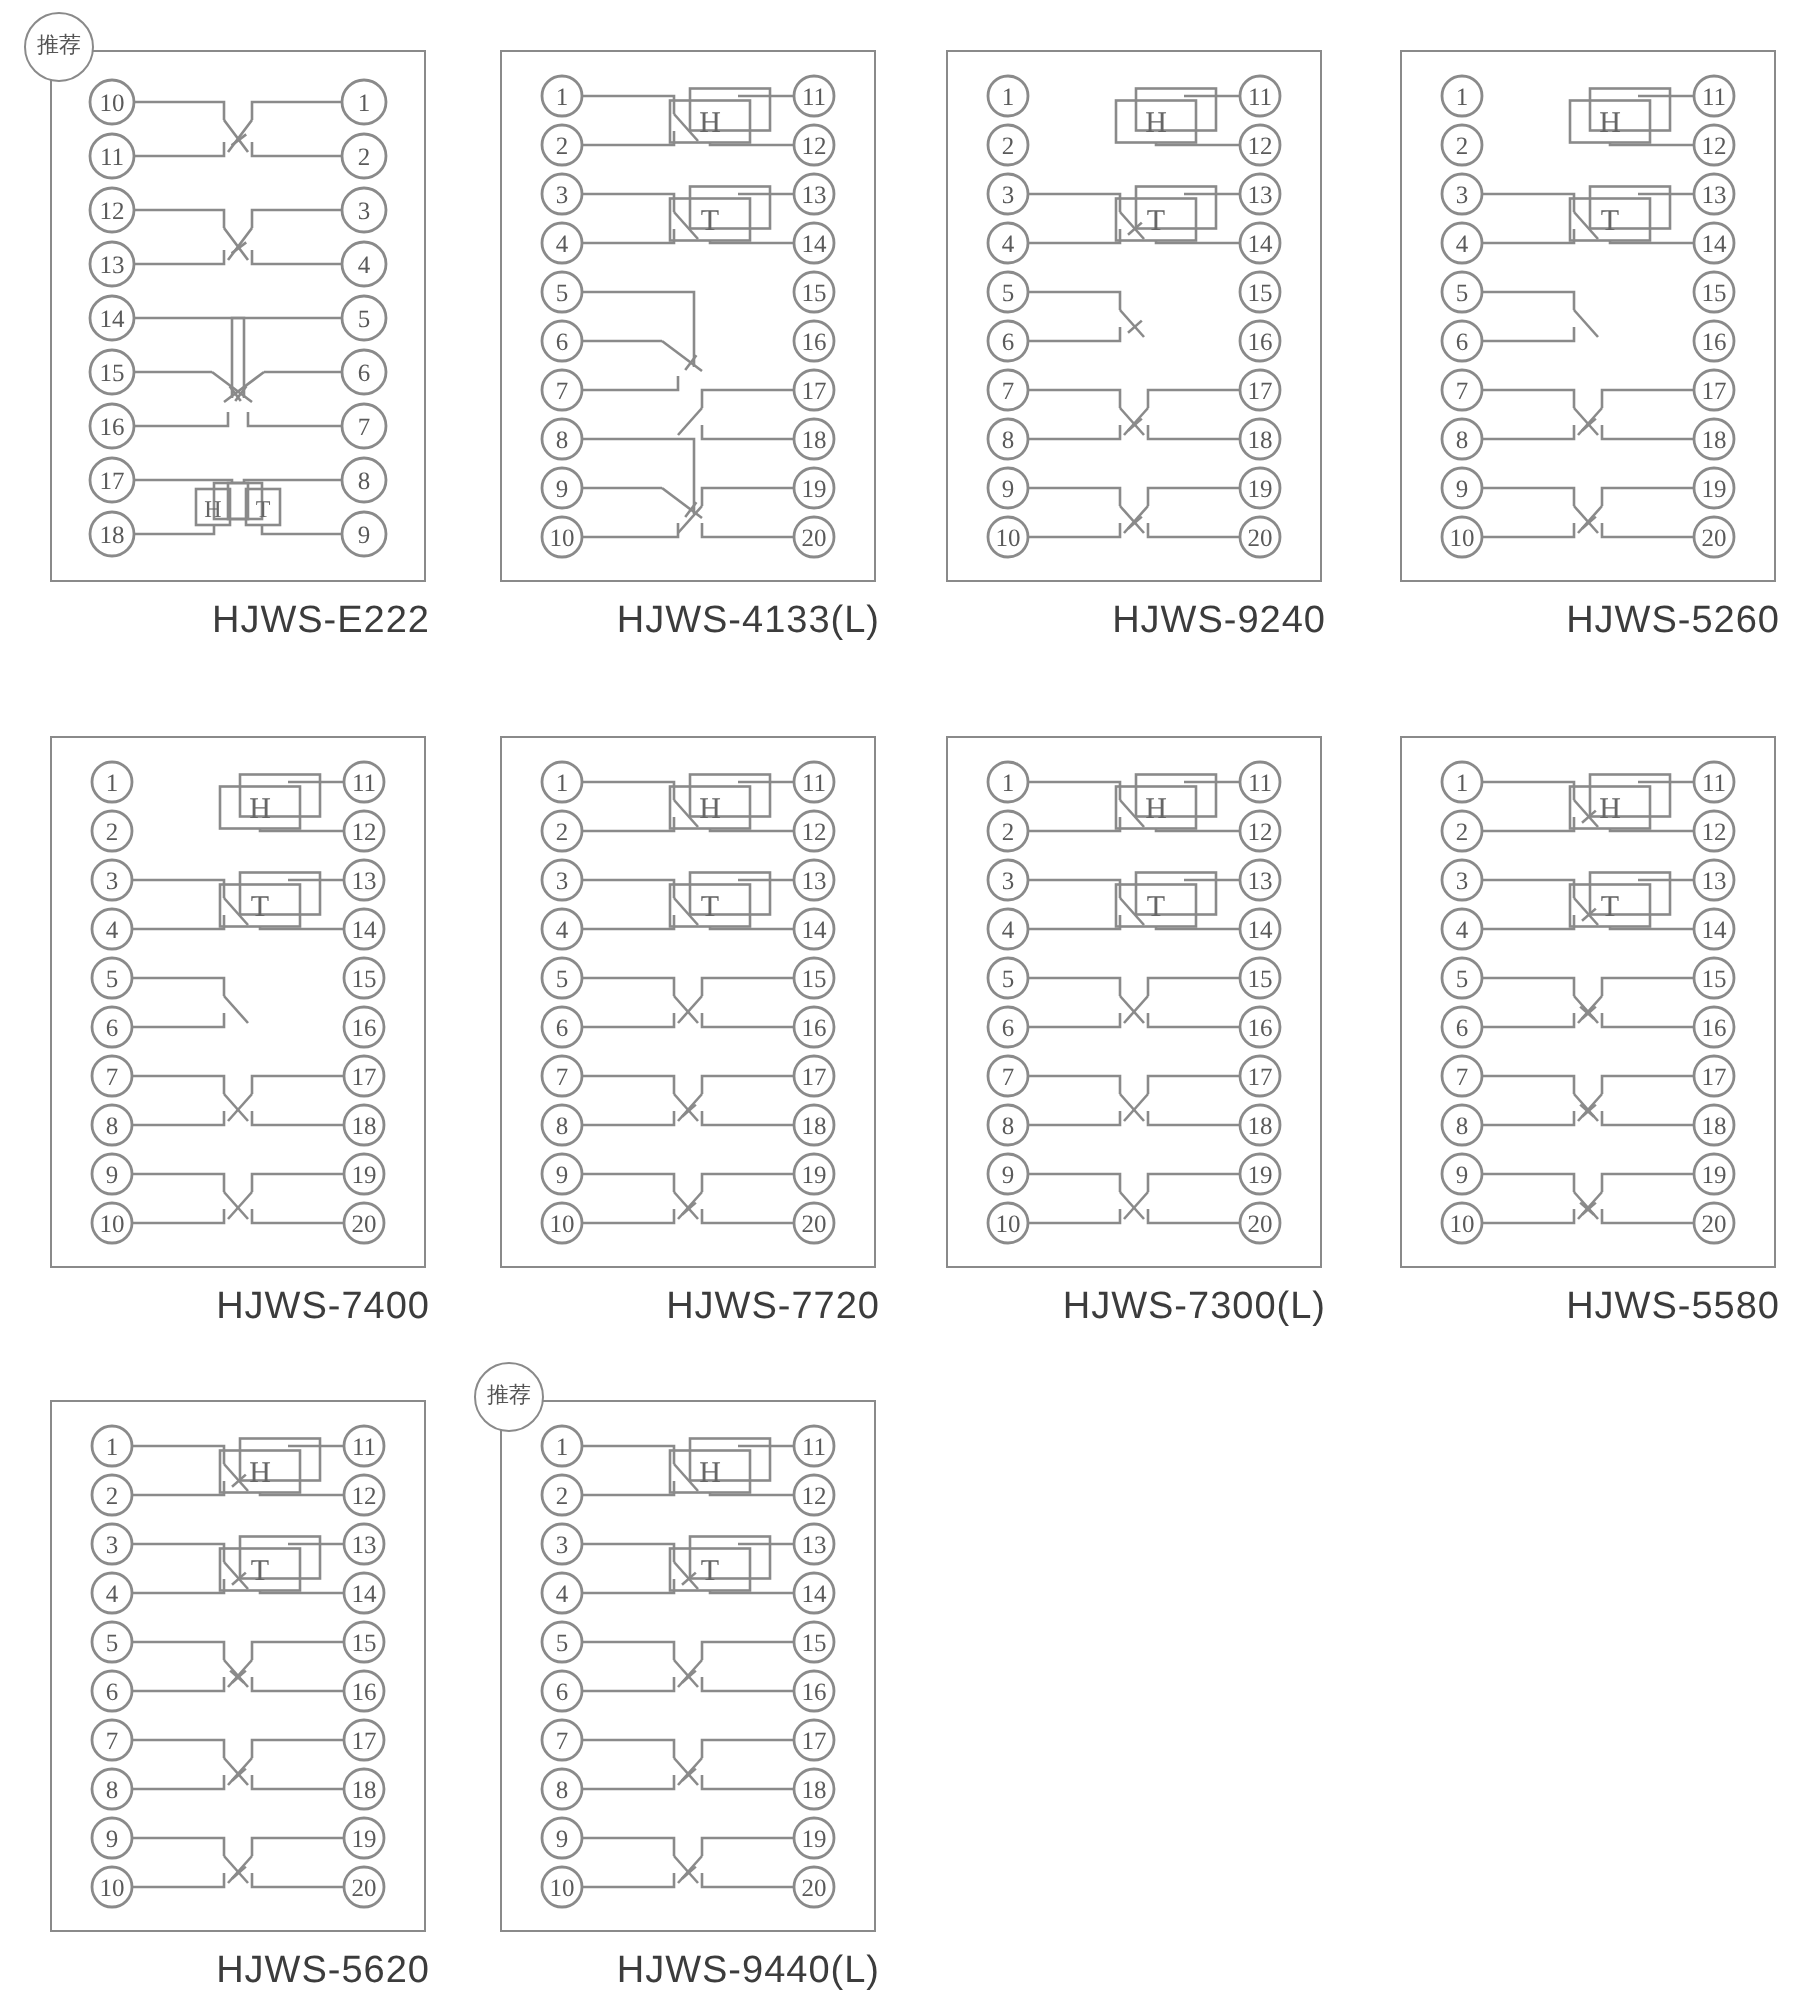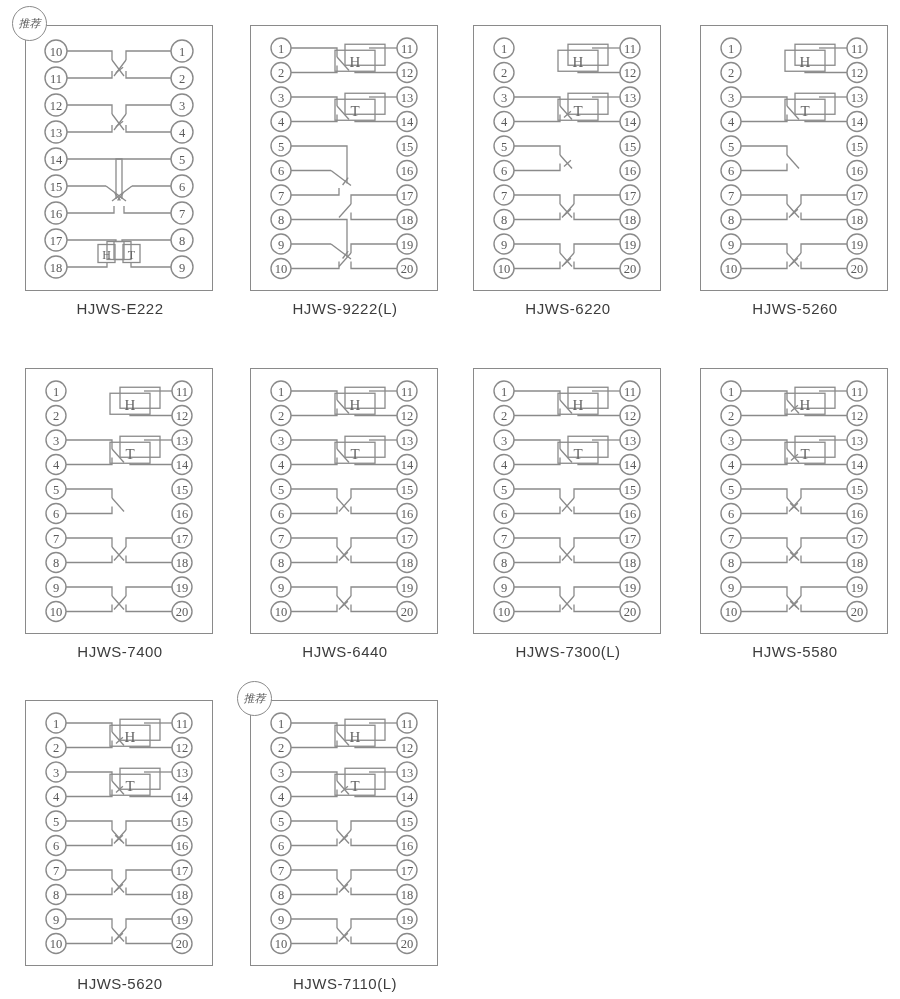--- a/index.html
+++ b/index.html
@@ -1,23 +1,23 @@
 <!DOCTYPE html>
 <html><head>
 <meta charset="utf-8">
 <style>
   html,body{margin:0;padding:0;}
   body{background:#ffffff;font-family:"Liberation Sans",sans-serif;}
   .page{position:relative;width:900px;height:999px;background:#ffffff;overflow:hidden;}
   .cell{position:absolute;width:190px;}
   .dbox{position:relative;width:186px;height:264px;border:1.5px solid #8a8a8a;background:#ffffff;}
-  .dtitle{width:190px;text-align:center;margin-top:9px;font-size:15px;letter-spacing:0.5px;color:#3c3c3c;font-family:"Liberation Sans",sans-serif;}
+  .dtitle{width:190px;text-align:right;margin-top:9px;font-size:19px;letter-spacing:0.5px;color:#3c3c3c;font-family:"Liberation Sans",sans-serif;}
   .badge{position:absolute;left:-14px;top:-20px;width:33px;height:33px;border:1.4px solid #8a8a8a;border-radius:50%;
          background:#ffffff;color:#555555;font-size:11px;line-height:33px;text-align:center;z-index:3;
-         font-family:"Liberation Sans",sans-serif;font-style:italic;}
+         font-family:"Liberation Sans",sans-serif;}
   svg{display:block;}
 </style>
 </head>
 <body>
 
 <div class="page" id="grid">
     <div class="cell" style="left: 25px; top: 25px;">
       <div class="dbox">
         <div class="badge">推荐</div>
         <svg viewBox="0 0 186 264" width="186" height="264">
@@ -277,21 +277,21 @@
               <circle cx="156" cy="218" r="10" fill="#ffffff" stroke="#8a8a8a" stroke-width="1.4"></circle>
               <text x="156" y="218.5" text-anchor="middle" dominant-baseline="central" font-family="&quot;Liberation Serif&quot;,serif" font-size="12.5" fill="#5a5a5a">19</text>
             </g>
             <g>
               <circle cx="156" cy="242.5" r="10" fill="#ffffff" stroke="#8a8a8a" stroke-width="1.4"></circle>
               <text x="156" y="243" text-anchor="middle" dominant-baseline="central" font-family="&quot;Liberation Serif&quot;,serif" font-size="12.5" fill="#5a5a5a">20</text>
             </g>
           </g>
         </svg>
       </div>
-      <div class="dtitle">HJWS-9222(L)</div>
+      <div class="dtitle">HJWS-4133(L)</div>
     </div>
     <div class="cell" style="left: 473px; top: 25px;">
       <div class="dbox">
         <svg viewBox="0 0 186 264" width="186" height="264">
           <g stroke="#8a8a8a" fill="none" stroke-width="1.3">
             <path d="M40 71H86V80"></path>
             <path d="M40 95.5H86V88.5"></path>
             <path d="M86 80L98 93.5"></path>
             <path d="M90.0 91.4L96.9 85.3"></path>
           </g>
@@ -414,21 +414,21 @@
               <circle cx="156" cy="218" r="10" fill="#ffffff" stroke="#8a8a8a" stroke-width="1.4"></circle>
               <text x="156" y="218.5" text-anchor="middle" dominant-baseline="central" font-family="&quot;Liberation Serif&quot;,serif" font-size="12.5" fill="#5a5a5a">19</text>
             </g>
             <g>
               <circle cx="156" cy="242.5" r="10" fill="#ffffff" stroke="#8a8a8a" stroke-width="1.4"></circle>
               <text x="156" y="243" text-anchor="middle" dominant-baseline="central" font-family="&quot;Liberation Serif&quot;,serif" font-size="12.5" fill="#5a5a5a">20</text>
             </g>
           </g>
         </svg>
       </div>
-      <div class="dtitle">HJWS-6220</div>
+      <div class="dtitle">HJWS-9240</div>
     </div>
     <div class="cell" style="left: 700px; top: 25px;">
       <div class="dbox">
         <svg viewBox="0 0 186 264" width="186" height="264">
           <g stroke="#8a8a8a" fill="none" stroke-width="1.3">
             <path d="M40 71H86V80"></path>
             <path d="M40 95.5H86V88.5"></path>
             <path d="M86 80L98 93.5"></path>
           </g>
           <g stroke="#8a8a8a" fill="none" stroke-width="1.3">
@@ -827,21 +827,21 @@
               <circle cx="156" cy="218" r="10" fill="#ffffff" stroke="#8a8a8a" stroke-width="1.4"></circle>
               <text x="156" y="218.5" text-anchor="middle" dominant-baseline="central" font-family="&quot;Liberation Serif&quot;,serif" font-size="12.5" fill="#5a5a5a">19</text>
             </g>
             <g>
               <circle cx="156" cy="242.5" r="10" fill="#ffffff" stroke="#8a8a8a" stroke-width="1.4"></circle>
               <text x="156" y="243" text-anchor="middle" dominant-baseline="central" font-family="&quot;Liberation Serif&quot;,serif" font-size="12.5" fill="#5a5a5a">20</text>
             </g>
           </g>
         </svg>
       </div>
-      <div class="dtitle">HJWS-6440</div>
+      <div class="dtitle">HJWS-7720</div>
     </div>
     <div class="cell" style="left: 473px; top: 368px;">
       <div class="dbox">
         <svg viewBox="0 0 186 264" width="186" height="264">
           <g stroke="#8a8a8a" fill="none" stroke-width="1.3">
             <path d="M40 22H86V31"></path>
             <path d="M40 46.5H86V39.5"></path>
             <path d="M86 31L98 44.5"></path>
           </g>
           <g stroke="#8a8a8a" fill="none" stroke-width="1.3">
@@ -1418,15 +1418,15 @@
               <circle cx="156" cy="218" r="10" fill="#ffffff" stroke="#8a8a8a" stroke-width="1.4"></circle>
               <text x="156" y="218.5" text-anchor="middle" dominant-baseline="central" font-family="&quot;Liberation Serif&quot;,serif" font-size="12.5" fill="#5a5a5a">19</text>
             </g>
             <g>
               <circle cx="156" cy="242.5" r="10" fill="#ffffff" stroke="#8a8a8a" stroke-width="1.4"></circle>
               <text x="156" y="243" text-anchor="middle" dominant-baseline="central" font-family="&quot;Liberation Serif&quot;,serif" font-size="12.5" fill="#5a5a5a">20</text>
             </g>
           </g>
         </svg>
       </div>
-      <div class="dtitle">HJWS-7110(L)</div>
+      <div class="dtitle">HJWS-9440(L)</div>
     </div>
   </div>
 
 </body></html>

